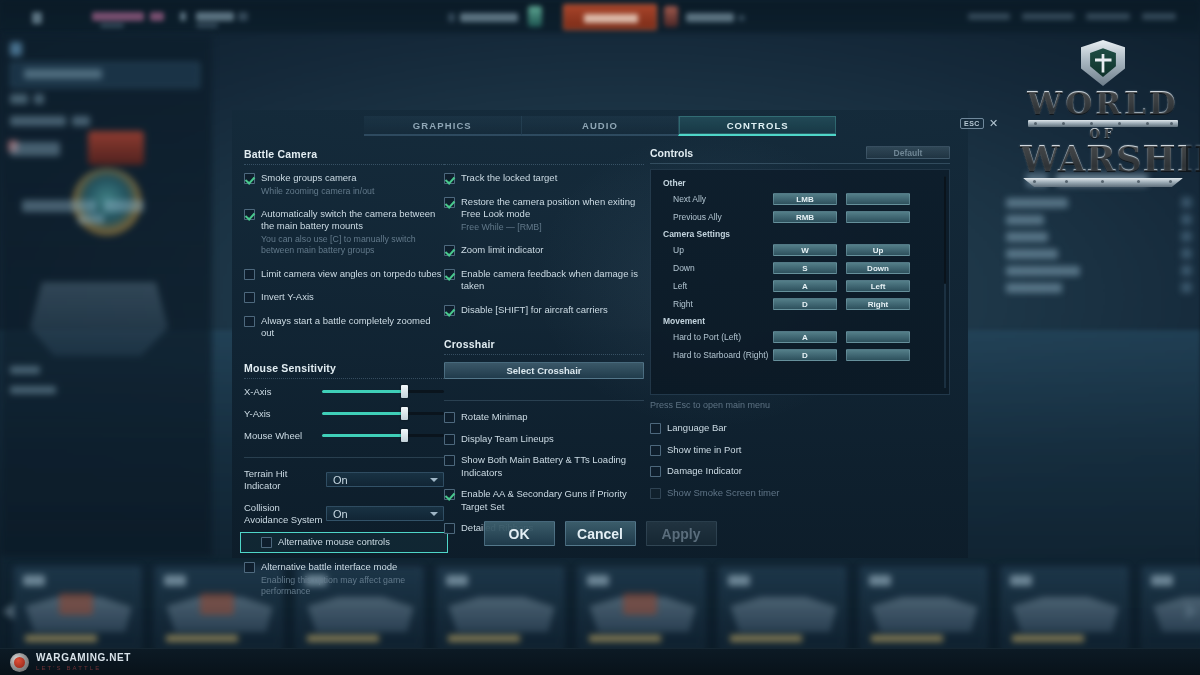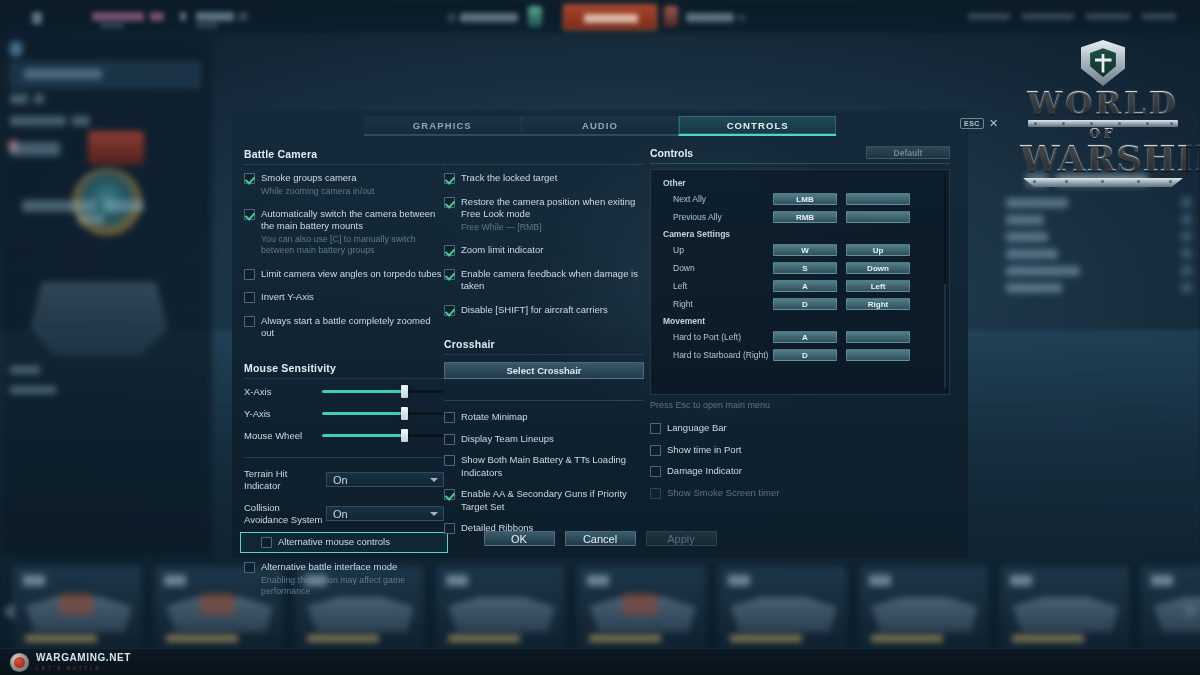--- a/index.html
+++ b/index.html
@@ -339,22 +339,22 @@
     background: #0a131b; border-radius: 1px;
   }
   .esc-hint { font-size: 9px; color: #5d7283; margin-top: 5px; }
 
   
   .btn-bar {
     position: absolute; left: 0; right: 0; bottom: 12px;
     display: flex; justify-content: center; gap: 10px;
   }
   .mbtn {
-    width: 71px; height: 15px; border-radius: 1px;
-    font-size: 11px; font-weight: normal; cursor: pointer;
+    width: 71px; height: 25px; border-radius: 1px;
+    font-size: 14px; font-weight: bold; cursor: pointer;
     display: flex; align-items: center; justify-content: center;
     background: linear-gradient(180deg, rgba(62,96,110,.95), rgba(32,60,76,.95));
     border: 1px solid rgba(110,150,172,.5); color: #e3eef4;
     font-family: "Liberation Sans", sans-serif;
   }
   .mbtn.disabled {
     background: linear-gradient(180deg, rgba(52,72,84,.5), rgba(30,48,60,.5));
     border-color: rgba(90,115,132,.3); color: #5a6d7c; cursor: default;
   }
 </style>

